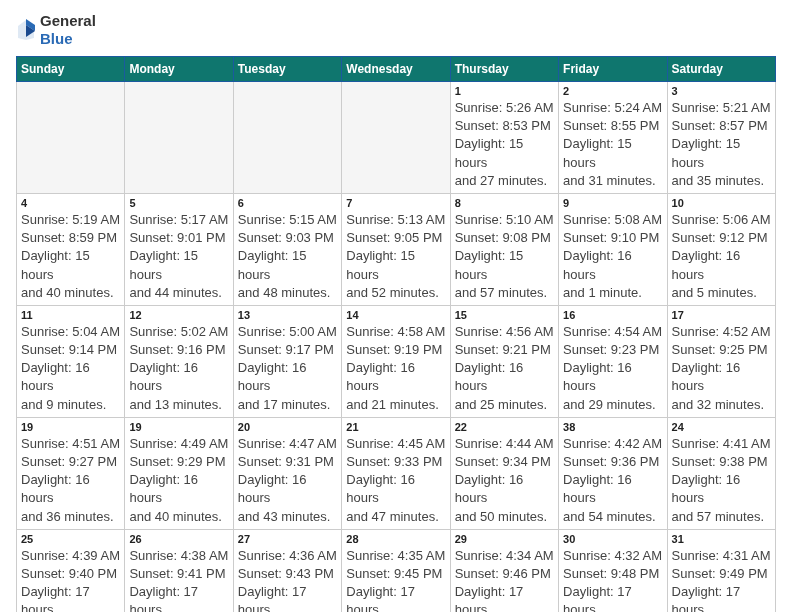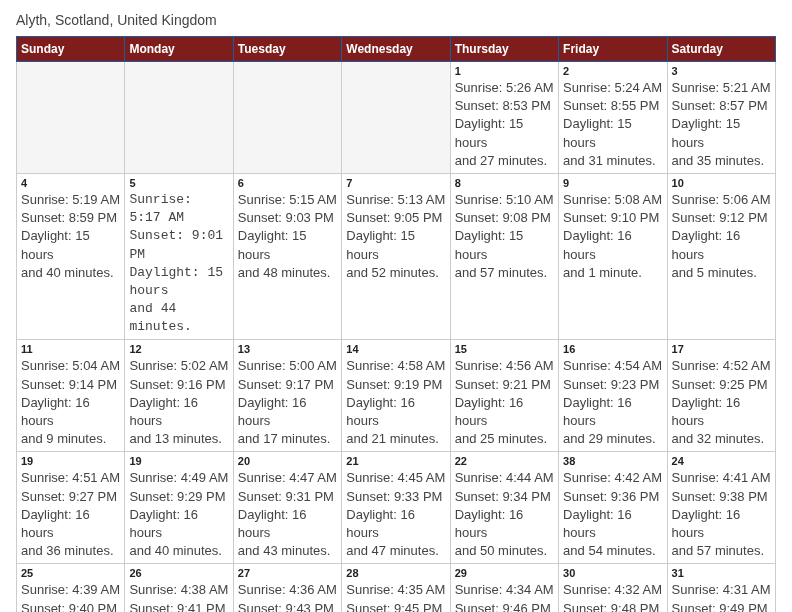--- a/index.html
+++ b/index.html
@@ -52,21 +52,21 @@
       color: #444;
     }
     .calendar {
       flex: 1;
       border: 1px solid #ccc;
       border-collapse: collapse;
       width: 100%;
       table-layout: fixed;
     }
     .calendar th {
-      background-color: #7f1d1d;
+      background-color: #0f766e;
       color: #fff;
       font-size: 12px;
       font-weight: bold;
       padding: 5px 4px;
       text-align: left;
       border: 1px solid #1a5a9f;
     }
     .calendar td {
       border: 1px solid #ccc;
       vertical-align: top;
@@ -98,22 +98,32 @@
       font-size: 14px;
       color: #555;
       text-align: left;
     }
   </style>
 </head>
 <body>
 
 <div class="page">
   <div class="header">
+    <div class="logo">
+      <svg class="logo-icon" viewBox="0 0 20 24">
+        <polygon points="10,2 18,8 18,20 10,22 2,20 2,8" fill="#2a6ab5" opacity="0.15"></polygon>
+        <polygon points="10,1 19,7 19,13 10,7" fill="#2a6ab5"></polygon>
+        <polygon points="10,7 19,13 10,19" fill="#1a4a8f"></polygon>
+      </svg>
+      <div class="logo-text">
+        <span class="logo-general">General</span><br>
+        <span class="logo-blue">Blue</span>
+      </div>
+    </div>
     <div class="title-block">
-      <div class="title-location">Alyth, Scotland, United Kingdom</div>
     </div>
   </div>
 
   <table class="calendar">
     <thead>
       <tr id="weekday-header">
           <th>Sunday</th>
           <th>Monday</th>
           <th>Tuesday</th>
           <th>Wednesday</th>
@@ -153,21 +163,21 @@
         <tr>
           <td>
             <div class="day-number">4</div>
             <div class="day-info" style="white-space: pre-line;">Sunrise: 5:19 AM
 Sunset: 8:59 PM
 Daylight: 15 hours
 and 40 minutes.</div>
           </td>
           <td>
             <div class="day-number">5</div>
-            <div class="day-info" style="white-space: pre-line; font-family: Liberation Mono, monospace;">Sunrise: 5:17 AM
+            <div class="day-info" style="white-space: pre-line;">Sunrise: 5:17 AM
 Sunset: 9:01 PM
 Daylight: 15 hours
 and 44 minutes.</div>
           </td>
           <td>
             <div class="day-number">6</div>
             <div class="day-info" style="white-space: pre-line;">Sunrise: 5:15 AM
 Sunset: 9:03 PM
 Daylight: 15 hours
 and 48 minutes.</div>

